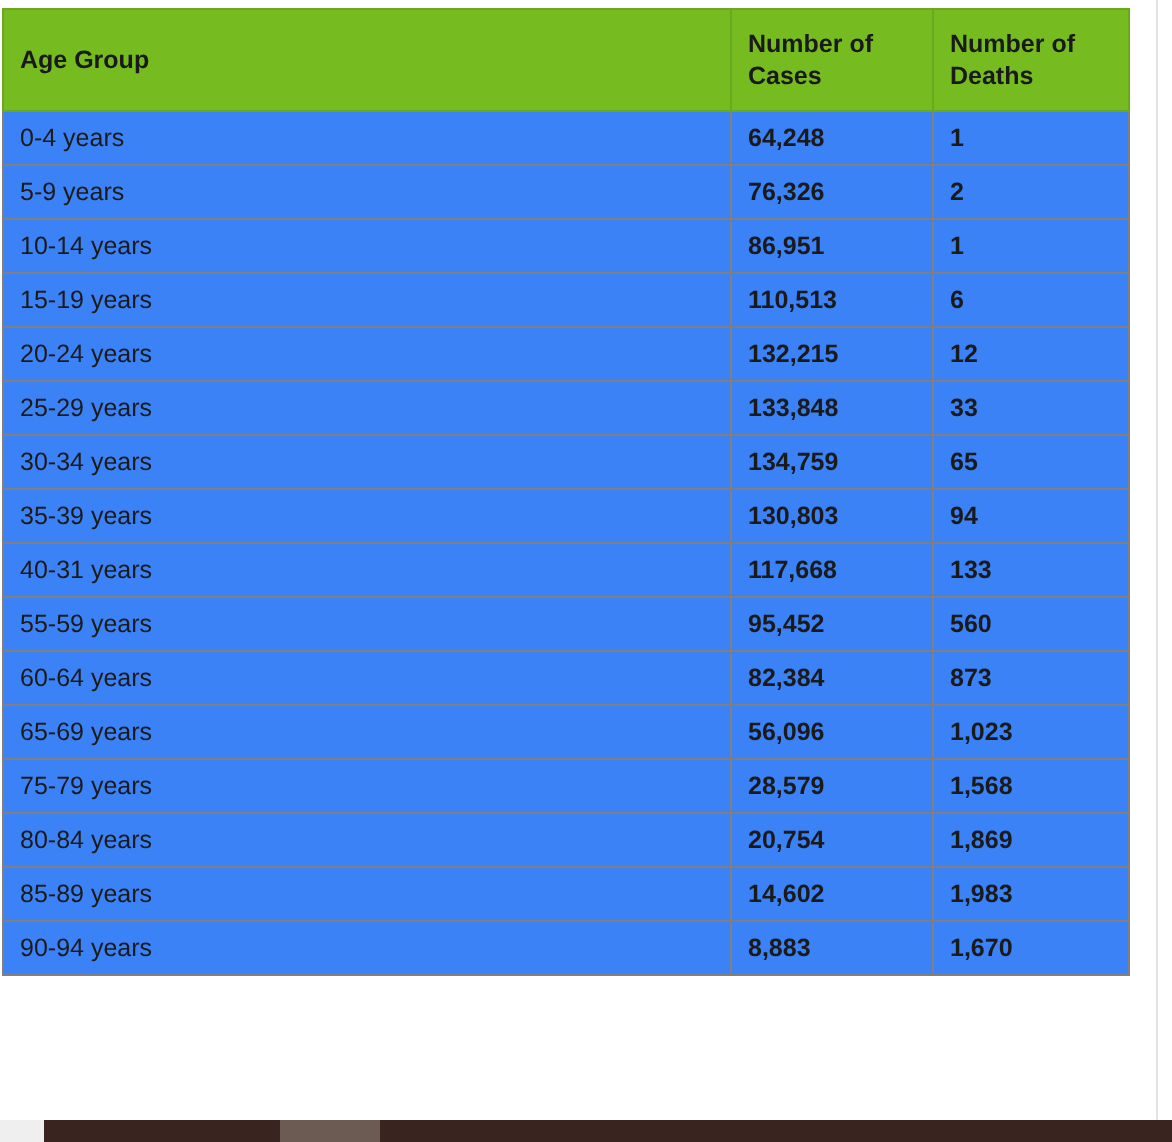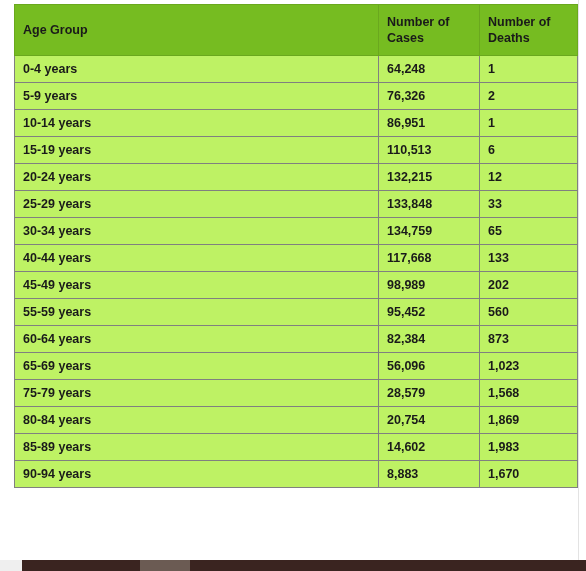--- a/index.html
+++ b/index.html
@@ -38,22 +38,22 @@
     top: 4px;
     width: 578px;
     height: 556px;
     overflow: hidden;
   }
 
   table.data-table {
     border-collapse: collapse;
     table-layout: fixed;
     width: 563px;
-    margin-left: 14px;
-    background: #bef264;
+    margin-left: 1px;
+    background: #3b82f6;
   }
 
   table.data-table col.col-age    { width: 364px; }
   table.data-table col.col-cases  { width: 101px; }
   table.data-table col.col-deaths { width: 98px; }
 
   table.data-table th,
   table.data-table td {
     border: 1px solid #808080;
     padding: 0 8px;
@@ -80,21 +80,21 @@
     display: block;
   }
 
   table.data-table tbody td {
     height: 26px;
     line-height: 26px;
     font-weight: bold;
   }
 
   table.data-table tbody td.cell-age {
-    font-weight: bold;
+    font-weight: normal;
   }
 
   
   #h-scrollbar {
     position: absolute;
     left: 0;
     bottom: 0;
     width: 586px;
     height: 11px;
     background: #3a2420;
@@ -183,28 +183,28 @@
           <td class="cell-age">25-29 years</td>
           <td>133,848</td>
           <td>33</td>
         </tr>
         <tr>
           <td class="cell-age">30-34 years</td>
           <td>134,759</td>
           <td>65</td>
         </tr>
         <tr>
-          <td class="cell-age">40-44 years</td>
+          <td class="cell-age">35-39 years</td>
+          <td>130,803</td>
+          <td>94</td>
+        </tr>
+        <tr>
+          <td class="cell-age">40-31 years</td>
           <td>117,668</td>
           <td>133</td>
-        </tr>
-        <tr>
-          <td class="cell-age">45-49 years</td>
-          <td>98,989</td>
-          <td>202</td>
         </tr>
         <tr>
           <td class="cell-age">55-59 years</td>
           <td>95,452</td>
           <td>560</td>
         </tr>
         <tr>
           <td class="cell-age">60-64 years</td>
           <td>82,384</td>
           <td>873</td>

